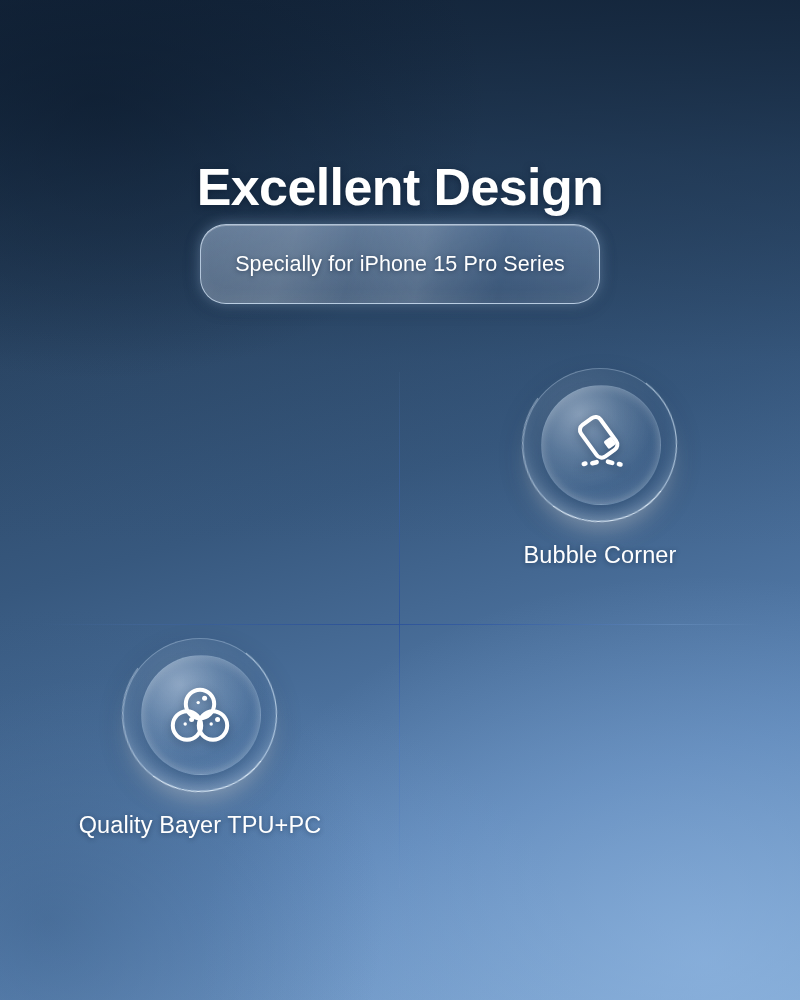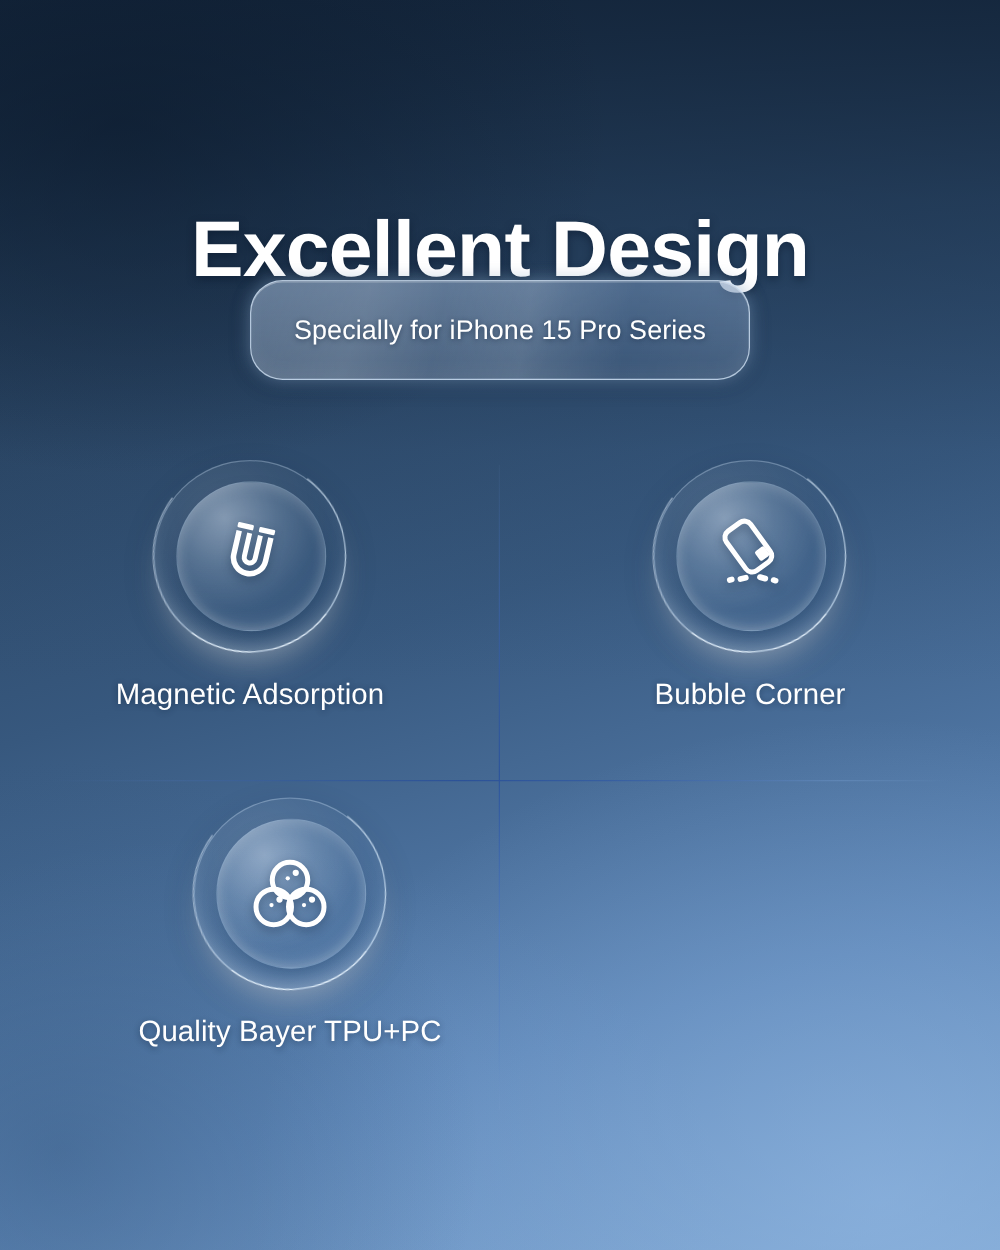--- a/index.html
+++ b/index.html
@@ -48,21 +48,21 @@
     height: 100%;
   }
 
   
   .headline {
     position: absolute;
     top: 124px;
     left: 0;
     width: 100%;
     text-align: center;
-    font-size: 63px;
+    font-size: 52px;
     font-weight: 700;
     letter-spacing: -0.6px;
     color: #ffffff;
     text-shadow: 0 2px 7px rgba(10,24,44,0.55);
     line-height: 1.08;
     white-space: nowrap;
   }
 
   .pill-wrap {
     position: absolute;
@@ -149,21 +149,21 @@
   .cell {
     position: absolute;
     width: 400px;
     height: 270px;
     display: flex;
     flex-direction: column;
     align-items: center;
   }
   .cell.c0 { left: 0;   top: 0; }
   .cell.c1 { left: 400px; top: 0; }
-  .cell.c2 { left: 0;   top: 270px; padding-left: 32px; }
+  .cell.c2 { left: 0;   top: 270px; }
   .cell.c3 { left: 400px; top: 270px; }
 
   
   .badge {
     position: relative;
     width: 154px;
     height: 154px;
     margin-top: 8px;
     border-radius: 50%;
   }
@@ -244,35 +244,20 @@
         <span class="sheen"></span>
         <span class="label">Specially for iPhone 15 Pro Series</span>
       </div>
     </div>
 
     <div class="grid">
 
       <div class="divider-v"></div>
       <div class="divider-h"></div>
 
-      <div class="cell c0">
-        <div class="badge">
-          <div class="ring"></div>
-          <div class="disc"></div>
-          <div class="glyph">
-            <svg width="62" height="62" viewBox="0 0 62 62" fill="none" xmlns="http://www.w3.org/2000/svg" style="transform:rotate(13deg)">
-              <path d="M18 13 V32 a13 13 0 0 0 26 0 V13" stroke="#ffffff" stroke-width="4.4" stroke-linecap="butt" fill="none"></path>
-              <path d="M26.6 13 V32 a4.4 4.4 0 0 0 8.8 0 V13" stroke="#ffffff" stroke-width="4.0" stroke-linecap="butt" fill="none"></path>
-              <rect x="15.8" y="6.2" width="12.9" height="4.3" rx="1.0" fill="#ffffff"></rect>
-              <rect x="33.3" y="6.2" width="12.9" height="4.3" rx="1.0" fill="#ffffff"></rect>
-            </svg>
-          </div>
-        </div>
-        <div class="feature-label">Magnetic Adsorption</div>
-      </div>
 
       <div class="cell c1">
         <div class="badge">
           <div class="ring"></div>
           <div class="disc"></div>
           <div class="glyph">
             <svg width="64" height="62" viewBox="0 0 64 62" fill="none" xmlns="http://www.w3.org/2000/svg">
               <g transform="rotate(-36 32 26)">
                 <rect x="20.5" y="3.5" width="24" height="39" rx="6.2" stroke="#ffffff" stroke-width="4" fill="none"></rect>
                 <rect x="33.6" y="29.4" width="9.2" height="9.2" rx="1.8" fill="#ffffff"></rect>

